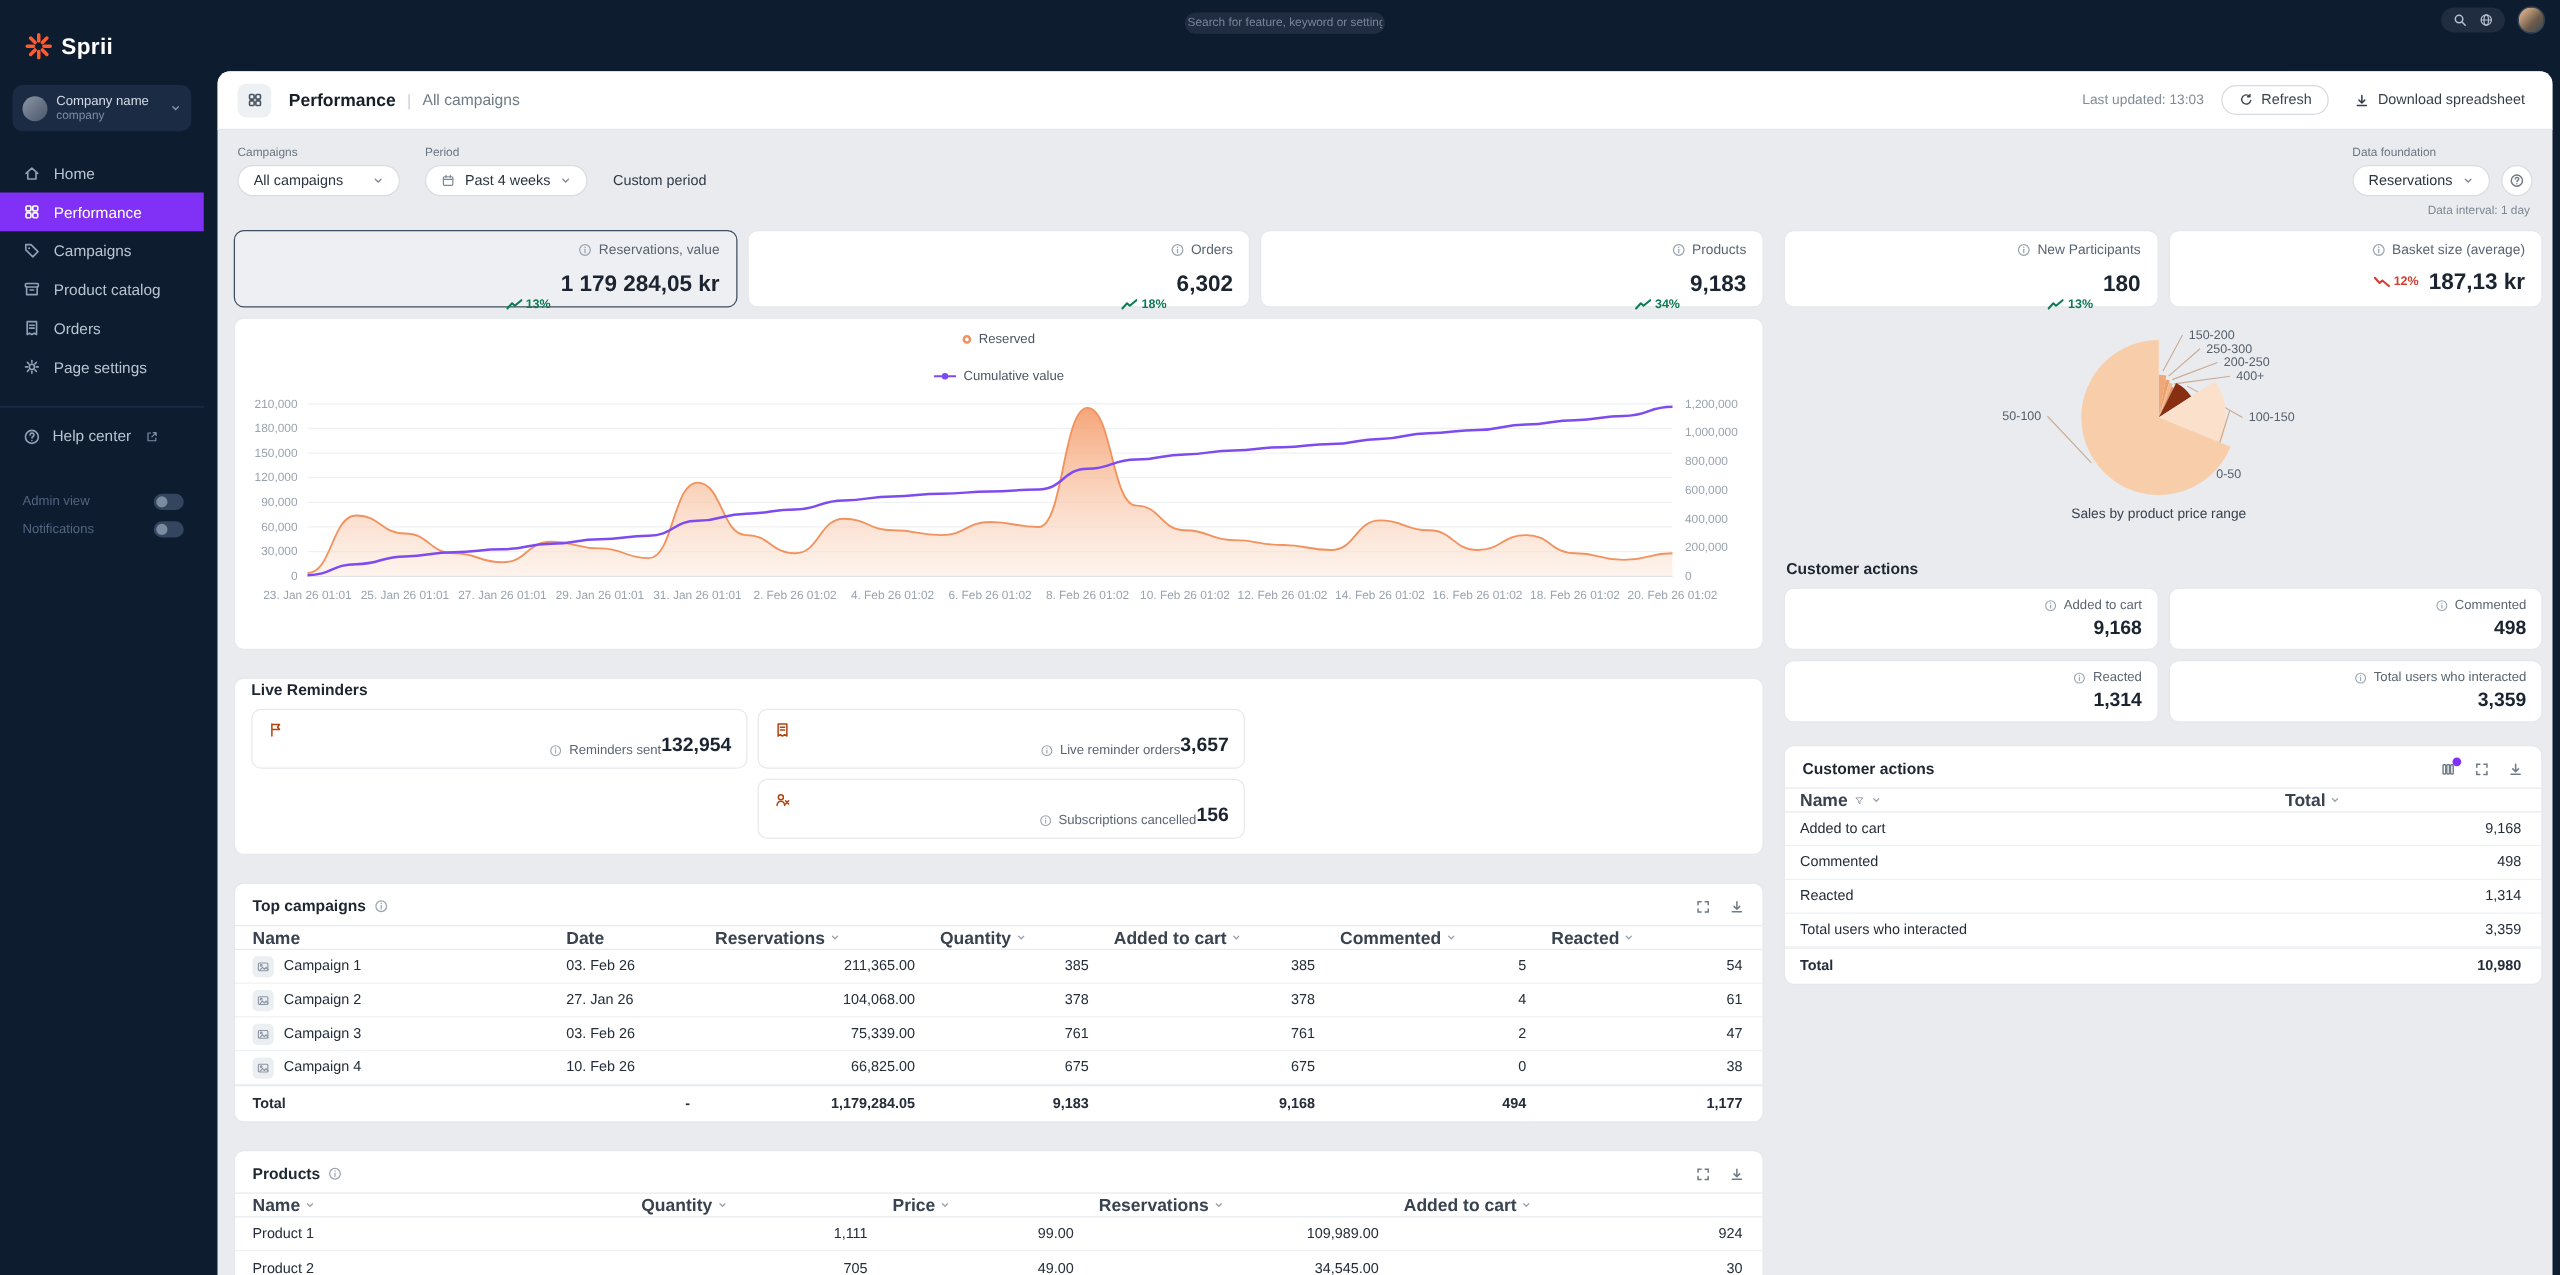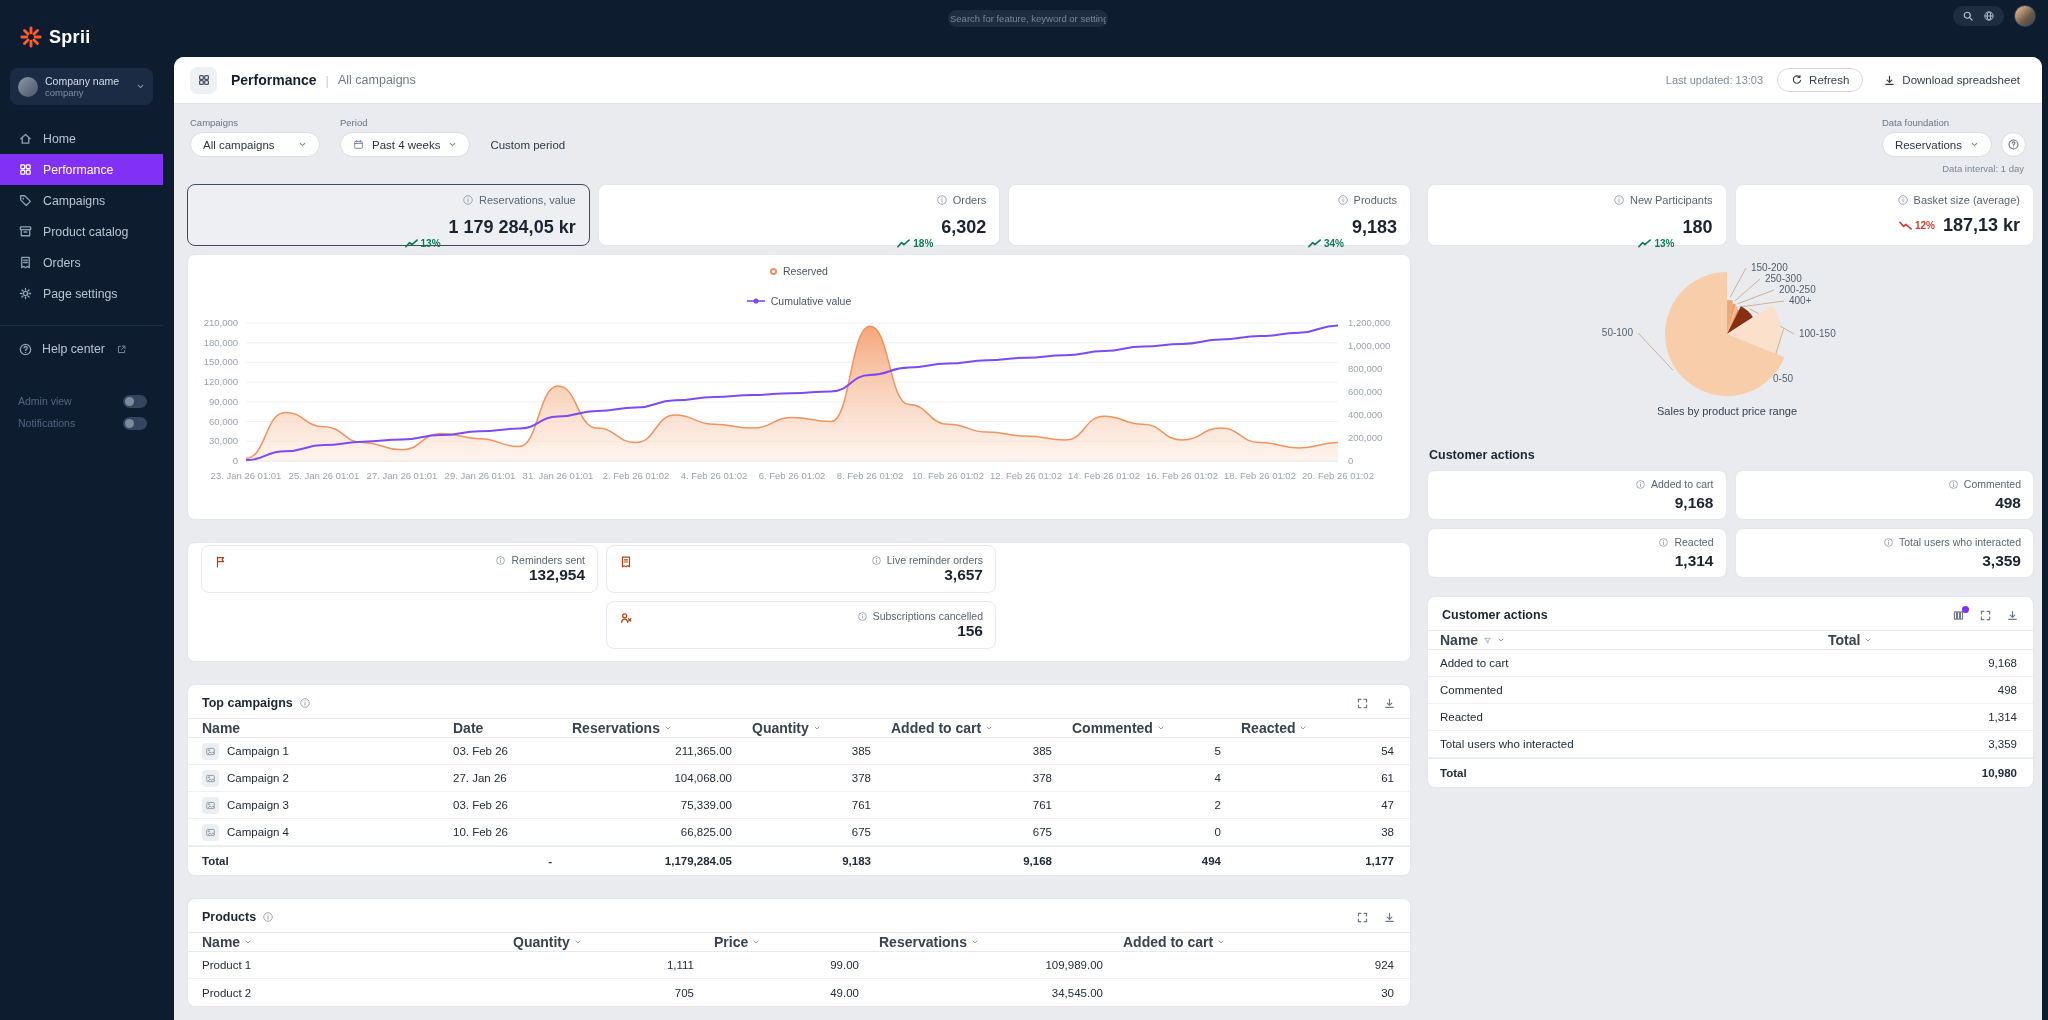--- a/index.html
+++ b/index.html
@@ -98,21 +98,21 @@
   .lg-item{display:flex;align-items:center;gap:6px;}
   .dot-reserved{width:7px;height:7px;border:2px solid #f2915f;border-radius:50%;background:#fff;}
 
   .lr{margin-top:22px;padding:10px 13px 12px;}
   .lr-title{font-size:12.5px;font-weight:700;color:#1d2631;margin-bottom:8px;}
   .lr-grid{display:grid;grid-template-columns:397px 390px;gap:8px;}
   .lr-grid > :nth-child(3){grid-column:2;}
   .lr-card{display:flex;justify-content:space-between;border:1px solid #e6e9ed;border-radius:8px;height:48px;
     padding:8px 12px;cursor:pointer;background:#fff;}
   .lr-ico{color:#b2450f;display:flex;padding-top:1px;}
-  .lr-right{display:flex;flex-direction:column;align-items:flex-end;justify-content:space-between;}
+  .lr-right{display:flex;flex-direction:row;align-items:flex-end;justify-content:space-between;}
   .lr-label{display:flex;align-items:center;gap:5px;font-size:10.5px;color:#5b6571;}
   .lr-value{font-size:15.5px;font-weight:700;color:#1b2430;}
 
   .sec{margin-top:22px;padding-top:2px;}
   .sec-head{display:flex;align-items:center;padding:9px 14px 8px;}
   .sec-title{font-size:12.5px;font-weight:700;color:#1d2631;}
   .sec-head .ico-info{margin-left:6px;}
   .sec-actions{margin-left:auto;display:flex;align-items:center;gap:14px;color:#707b88;}
   .icon-btn{display:flex;cursor:pointer;color:#707b88;background:none;border:none;padding:0;position:relative;}
   .badge-dot{position:absolute;top:-3px;right:-4px;width:7px;height:7px;border-radius:50%;background:#8130f5;}
@@ -512,20 +512,21 @@
               <text class="tick" x="1072.0" y="168" text-anchor="middle">18. Feb 26 01:02</text>
               <text class="tick" x="1150.0" y="168" text-anchor="middle">20. Feb 26 01:02</text>
               <path d="M 58.0 147.4 C 77.5 147.4, 77.5 101.4, 97.0 101.4 C 116.5 101.4, 116.5 115.8, 136.0 115.8 C 155.5 115.8, 155.5 131.6, 175.0 131.6 C 194.5 131.6, 194.5 138.8, 214.0 138.8 C 233.5 138.8, 233.5 122.4, 253.0 122.4 C 272.5 122.4, 272.5 127.7, 292.0 127.7 C 311.5 127.7, 311.5 135.5, 331.0 135.5 C 350.5 135.5, 350.5 75.1, 370.0 75.1 C 389.5 75.1, 389.5 117.1, 409.0 117.1 C 428.5 117.1, 428.5 131.6, 448.0 131.6 C 467.5 131.6, 467.5 104.0, 487.0 104.0 C 506.5 104.0, 506.5 113.2, 526.0 113.2 C 545.5 113.2, 545.5 117.1, 565.0 117.1 C 584.5 117.1, 584.5 106.6, 604.0 106.6 C 623.5 106.6, 623.5 110.6, 643.0 110.6 C 662.5 110.6, 662.5 15.3, 682.0 15.3 C 701.5 15.3, 701.5 93.5, 721.0 93.5 C 740.5 93.5, 740.5 113.2, 760.0 113.2 C 779.5 113.2, 779.5 121.1, 799.0 121.1 C 818.5 121.1, 818.5 125.0, 838.0 125.0 C 857.5 125.0, 857.5 129.0, 877.0 129.0 C 896.5 129.0, 896.5 105.3, 916.0 105.3 C 935.5 105.3, 935.5 113.2, 955.0 113.2 C 974.5 113.2, 974.5 129.0, 994.0 129.0 C 1013.5 129.0, 1013.5 117.1, 1033.0 117.1 C 1052.5 117.1, 1052.5 131.6, 1072.0 131.6 C 1091.5 131.6, 1091.5 136.9, 1111.0 136.9 C 1130.5 136.9, 1130.5 131.6, 1150.0 131.6 L 1150.0 150 L 58.0 150 Z" fill="url(#ag)"></path>
               <path d="M 58.0 147.4 C 77.5 147.4, 77.5 101.4, 97.0 101.4 C 116.5 101.4, 116.5 115.8, 136.0 115.8 C 155.5 115.8, 155.5 131.6, 175.0 131.6 C 194.5 131.6, 194.5 138.8, 214.0 138.8 C 233.5 138.8, 233.5 122.4, 253.0 122.4 C 272.5 122.4, 272.5 127.7, 292.0 127.7 C 311.5 127.7, 311.5 135.5, 331.0 135.5 C 350.5 135.5, 350.5 75.1, 370.0 75.1 C 389.5 75.1, 389.5 117.1, 409.0 117.1 C 428.5 117.1, 428.5 131.6, 448.0 131.6 C 467.5 131.6, 467.5 104.0, 487.0 104.0 C 506.5 104.0, 506.5 113.2, 526.0 113.2 C 545.5 113.2, 545.5 117.1, 565.0 117.1 C 584.5 117.1, 584.5 106.6, 604.0 106.6 C 623.5 106.6, 623.5 110.6, 643.0 110.6 C 662.5 110.6, 662.5 15.3, 682.0 15.3 C 701.5 15.3, 701.5 93.5, 721.0 93.5 C 740.5 93.5, 740.5 113.2, 760.0 113.2 C 779.5 113.2, 779.5 121.1, 799.0 121.1 C 818.5 121.1, 818.5 125.0, 838.0 125.0 C 857.5 125.0, 857.5 129.0, 877.0 129.0 C 896.5 129.0, 896.5 105.3, 916.0 105.3 C 935.5 105.3, 935.5 113.2, 955.0 113.2 C 974.5 113.2, 974.5 129.0, 994.0 129.0 C 1013.5 129.0, 1013.5 117.1, 1033.0 117.1 C 1052.5 117.1, 1052.5 131.6, 1072.0 131.6 C 1091.5 131.6, 1091.5 136.9, 1111.0 136.9 C 1130.5 136.9, 1130.5 131.6, 1150.0 131.6" fill="none" stroke="#f2935f" stroke-width="1.5"></path>
               <path d="M 58.0 149.1 C 77.5 149.1, 77.5 140.3, 97.0 140.3 C 116.5 140.3, 116.5 134.1, 136.0 134.1 C 155.5 134.1, 155.5 130.7, 175.0 130.7 C 194.5 130.7, 194.5 128.4, 214.0 128.4 C 233.5 128.4, 233.5 124.0, 253.0 124.0 C 272.5 124.0, 272.5 120.3, 292.0 120.3 C 311.5 120.3, 311.5 117.6, 331.0 117.6 C 350.5 117.6, 350.5 105.6, 370.0 105.6 C 389.5 105.6, 389.5 99.9, 409.0 99.9 C 428.5 99.9, 428.5 96.6, 448.0 96.6 C 467.5 96.6, 467.5 89.3, 487.0 89.3 C 506.5 89.3, 506.5 86.1, 526.0 86.1 C 545.5 86.1, 545.5 84.0, 565.0 84.0 C 584.5 84.0, 584.5 82.2, 604.0 82.2 C 623.5 82.2, 623.5 80.5, 643.0 80.5 C 662.5 80.5, 662.5 64.0, 682.0 64.0 C 701.5 64.0, 701.5 56.6, 721.0 56.6 C 740.5 56.6, 740.5 52.5, 760.0 52.5 C 779.5 52.5, 779.5 49.3, 799.0 49.3 C 818.5 49.3, 818.5 46.7, 838.0 46.7 C 857.5 46.7, 857.5 44.2, 877.0 44.2 C 896.5 44.2, 896.5 40.1, 916.0 40.1 C 935.5 40.1, 935.5 35.5, 955.0 35.5 C 974.5 35.5, 974.5 32.9, 994.0 32.9 C 1013.5 32.9, 1013.5 28.6, 1033.0 28.6 C 1052.5 28.6, 1052.5 25.1, 1072.0 25.1 C 1091.5 25.1, 1091.5 21.7, 1111.0 21.7 C 1130.5 21.7, 1130.5 14.4, 1150.0 14.4" fill="none" stroke="#7e4bf0" stroke-width="2"></path>
             </svg>
           </div>
       </div>
 
       <section class="lr sec card">
+        <div class="lr-title">Live Reminders</div>
         <div class="lr-grid">
           <div class="lr-card">
             <span class="lr-ico">
                 <svg width="14" height="14" viewBox="0 0 16 16" fill="none" stroke="currentColor" stroke-width="1.4" stroke-linecap="round" stroke-linejoin="round">
                   <path d="M4 2.5v11M4 3h7L9.2 5.2 11 7.5H4"></path>
                 </svg>
               </span>
             <div class="lr-right">
               <div class="lr-label">
                 <span class="ico-info">

